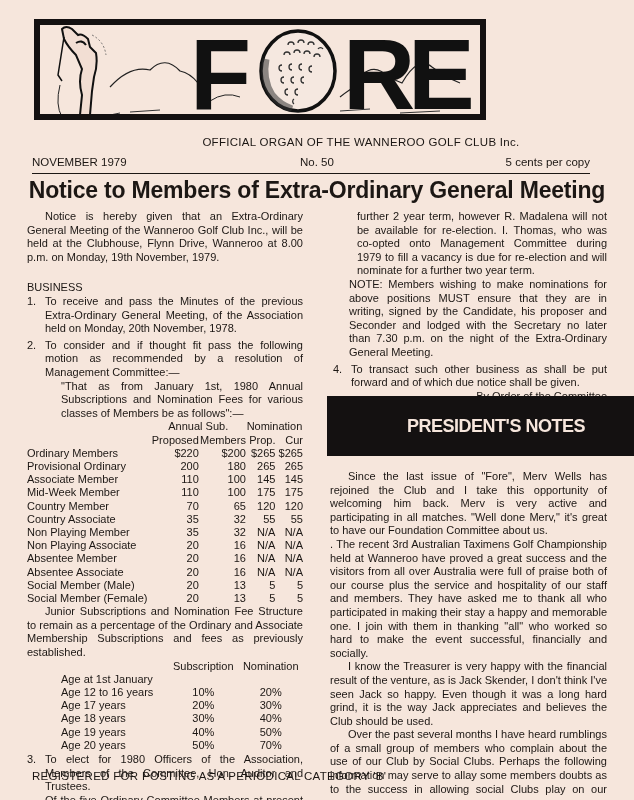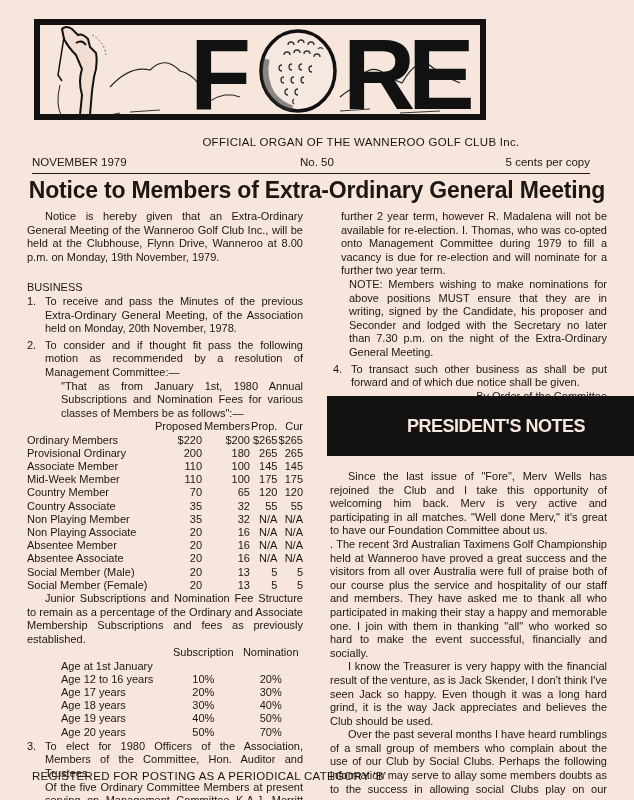--- a/index.html
+++ b/index.html
@@ -120,20 +120,25 @@
     <span class="list-body">To receive and pass the Minutes of the previous Extra-Ordinary General Meeting, of the Association held on Monday, 20th November, 1978.</span>
   </div>
   <div class="list-item" style="margin-top:3px">
     <span class="list-num">2.</span>
     <span class="list-body">To consider and if thought fit pass the following motion as recommended by a resolution of Management Committee:—</span>
   </div>
   <p style="margin-left:34px">"That as from January 1st, 1980 Annual Subscriptions and Nomination Fees for various classes of Members be as follows":—</p>
 
   <table class="fees-table" style="width:276px">
     <tbody>
+        <tr>
+      <td></td>
+      <td colspan="2" class="ctr">Annual Sub.</td>
+      <td colspan="2" class="ctr">Nomination</td>
+    </tr>
     <tr>
       <td></td>
       <td class="num">Proposed</td>
       <td class="num">Members</td>
       <td class="num">Prop.</td>
       <td class="num">Cur</td>
     </tr>
     </tbody>
       <tbody id="fees-body">
         <tr>
@@ -265,21 +270,21 @@
   </table>
 
   <div class="list-item" style="margin-top:1px">
     <span class="list-num">3.</span>
     <span class="list-body">To elect for 1980 Officers of the Association, Members of the Committee, Hon. Auditor and Trustees.</span>
   </div>
   <p style="margin-left:18px">Of the five Ordinary Committee Members at present serving on Management Committee K.A.J. Merritt and A. Sartori having served only one year term, do not come up for re-election, however K. Britton and R. Madalena have each completed their two year term. K. Britton offered himself for a</p>
 </div>
 
 <div class="col" style="left:333px; top:210px; width:274px;">
-  <p style="margin-left:8px">further 2 year term, however R. Madalena will not be available for re-election. I. Thomas, who was co-opted onto Management Committee during 1979 to fill a vacancy is due for re-election and will nominate for a further two year term.</p>
+  <p style="margin-left:24px">further 2 year term, however R. Madalena will not be available for re-election. I. Thomas, who was co-opted onto Management Committee during 1979 to fill a vacancy is due for re-election and will nominate for a further two year term.</p>
   <p style="margin-left:16px">NOTE: Members wishing to make nominations for above positions MUST ensure that they are in writing, signed by the Candidate, his proposer and Seconder and lodged with the Secretary no later than 7.30 p.m. on the night of the Extra-Ordinary General Meeting.</p>
   <div class="list-item" style="margin-top:3px">
     <span class="list-num">4.</span>
     <span class="list-body">To transact such other business as shall be put forward and of which due notice shall be given.</span>
   </div>
   <div class="sign">
     <div>By Order of the Committee</div>
     <div>J. Skender, Secretary.</div>
     <div>1st November, 1979</div>
   </div>

